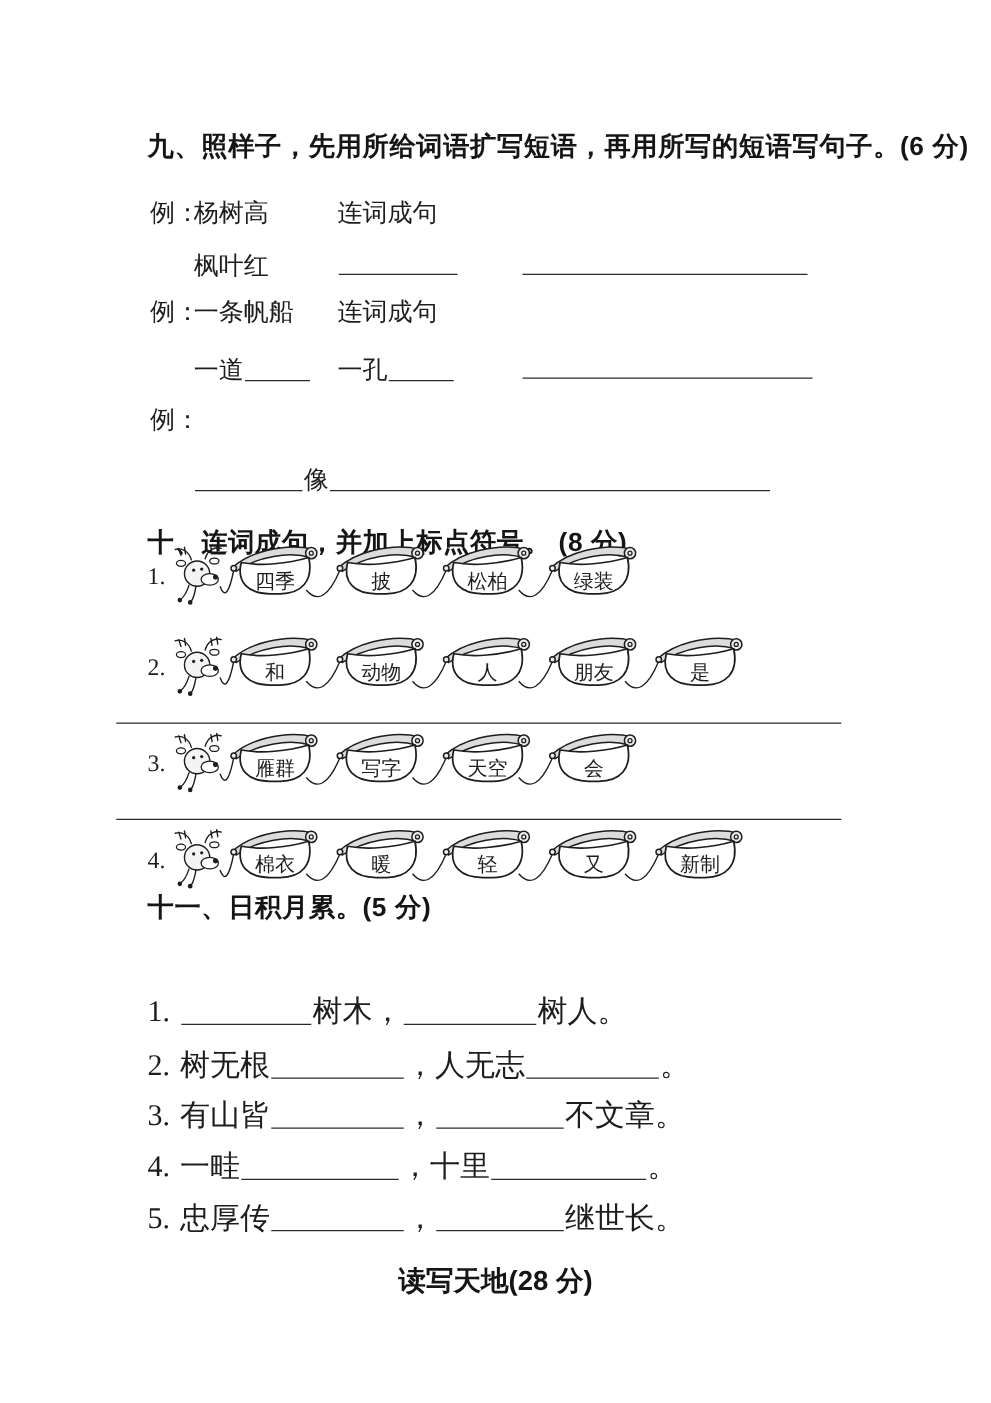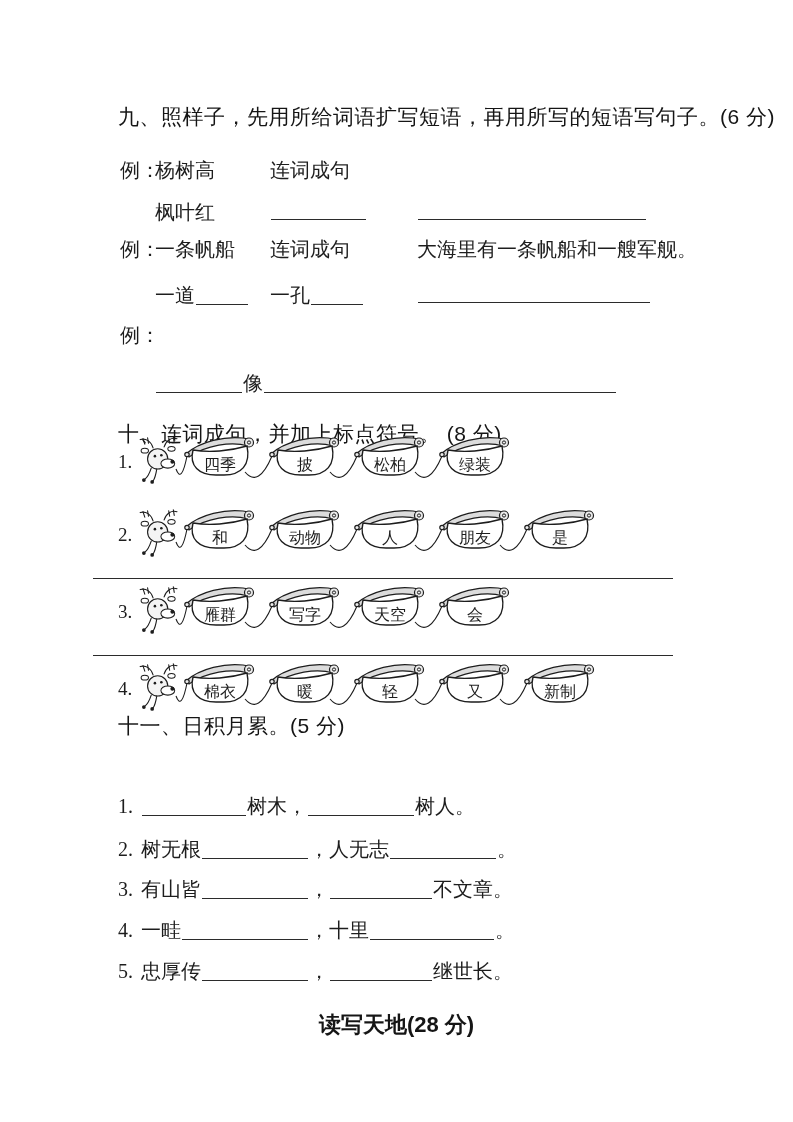--- a/index.html
+++ b/index.html
@@ -4,21 +4,21 @@
 <style>
   html,body{margin:0;padding:0;}
   body{
     width:793px;height:1122px;position:relative;overflow:hidden;
     background:#ffffff;color:#1d1d1d;
     font-family:"Liberation Serif","DejaVu Serif",serif;
   }
   .sec-title{
     position:absolute;left:118px;white-space:nowrap;
     font-family:"Liberation Sans","DejaVu Sans",sans-serif;
-    font-weight:400;font-size:21px;letter-spacing:.5px;color:#151515;
+    font-weight:700;font-size:21px;letter-spacing:.5px;color:#151515;
   }
   
   .s9row{position:absolute;left:120px;width:660px;height:26px;font-size:20px;white-space:nowrap;}
   .cell{position:absolute;top:0;white-space:nowrap;}
   .c0{left:0;}
   .c1{left:35px;}
   .c2{left:150px;}
   .c3{left:297px;}
   
   .blank{display:inline-block;height:1em;border-bottom:1.5px solid #2b2b2b;vertical-align:-3px;margin:0 1px;}
@@ -36,21 +36,21 @@
   .bowl{fill:#ffffff;stroke:#1d1d1d;stroke-width:1.4;}
   .ln{fill:none;stroke:#1d1d1d;stroke-width:1.1;}
   .bword{font-size:16px;fill:#1d1d1d;font-family:"Liberation Serif","DejaVu Serif",serif;}
   .dline{fill:none;stroke:#1d1d1d;stroke-width:1.2;stroke-linecap:round;}
   .dfill{fill:#ffffff;stroke:#1d1d1d;stroke-width:1.1;}
   .dhead{fill:#f4f4f4;stroke:#1d1d1d;stroke-width:1.2;}
   .ddot{fill:#1d1d1d;stroke:none;}
   
   .answer-line{position:absolute;left:93px;width:580px;border-top:1.6px solid #2b2b2b;height:0;}
   
-  .s11item{position:absolute;left:118px;font-size:20px;white-space:nowrap;}
+  .s11item{position:absolute;left:118px;font-size:24px;white-space:nowrap;}
   .inum{margin-right:8px;}
   .footer-heading{
     position:absolute;left:0;top:1010px;width:793px;text-align:center;
     font-family:"Liberation Sans","DejaVu Sans",sans-serif;font-weight:700;font-size:22px;color:#151515;
   }
 </style>
 </head>
 <body>
 
 <div class="sec-title" style="top:103px">九、照样子，先用所给词语扩写短语，再用所写的短语写句子。(6 分)</div>
@@ -63,21 +63,20 @@
 <div class="s9row" style="top:199px">
   <span class="cell c0"></span>
   <span class="cell c1"><span>枫叶红</span></span>
   <span class="cell c2"><span class="blank" style="width: 95px;"></span></span>
   <span class="cell c3"><span class="blank" style="width: 228px;"></span></span>
 </div>
 <div class="s9row" style="top:236px">
   <span class="cell c0"><span>例：</span></span>
   <span class="cell c1"><span>一条帆船</span></span>
   <span class="cell c2"><span>连词成句</span></span>
-  <span class="cell c3"><span>大海里有一条帆船和一艘军舰。</span></span>
 </div>
 <div class="s9row" style="top:282px">
   <span class="cell c0"></span>
   <span class="cell c1"><span>一道</span><span class="blank" style="width: 52px;"></span></span>
   <span class="cell c2"><span>一孔</span><span class="blank" style="width: 52px;"></span></span>
   <span class="cell c3"><span class="blank" style="width: 232px;"></span></span>
 </div>
 <div class="s9row" style="top:322px">
   <span class="cell c0"><span>例：</span></span>
 </div>

